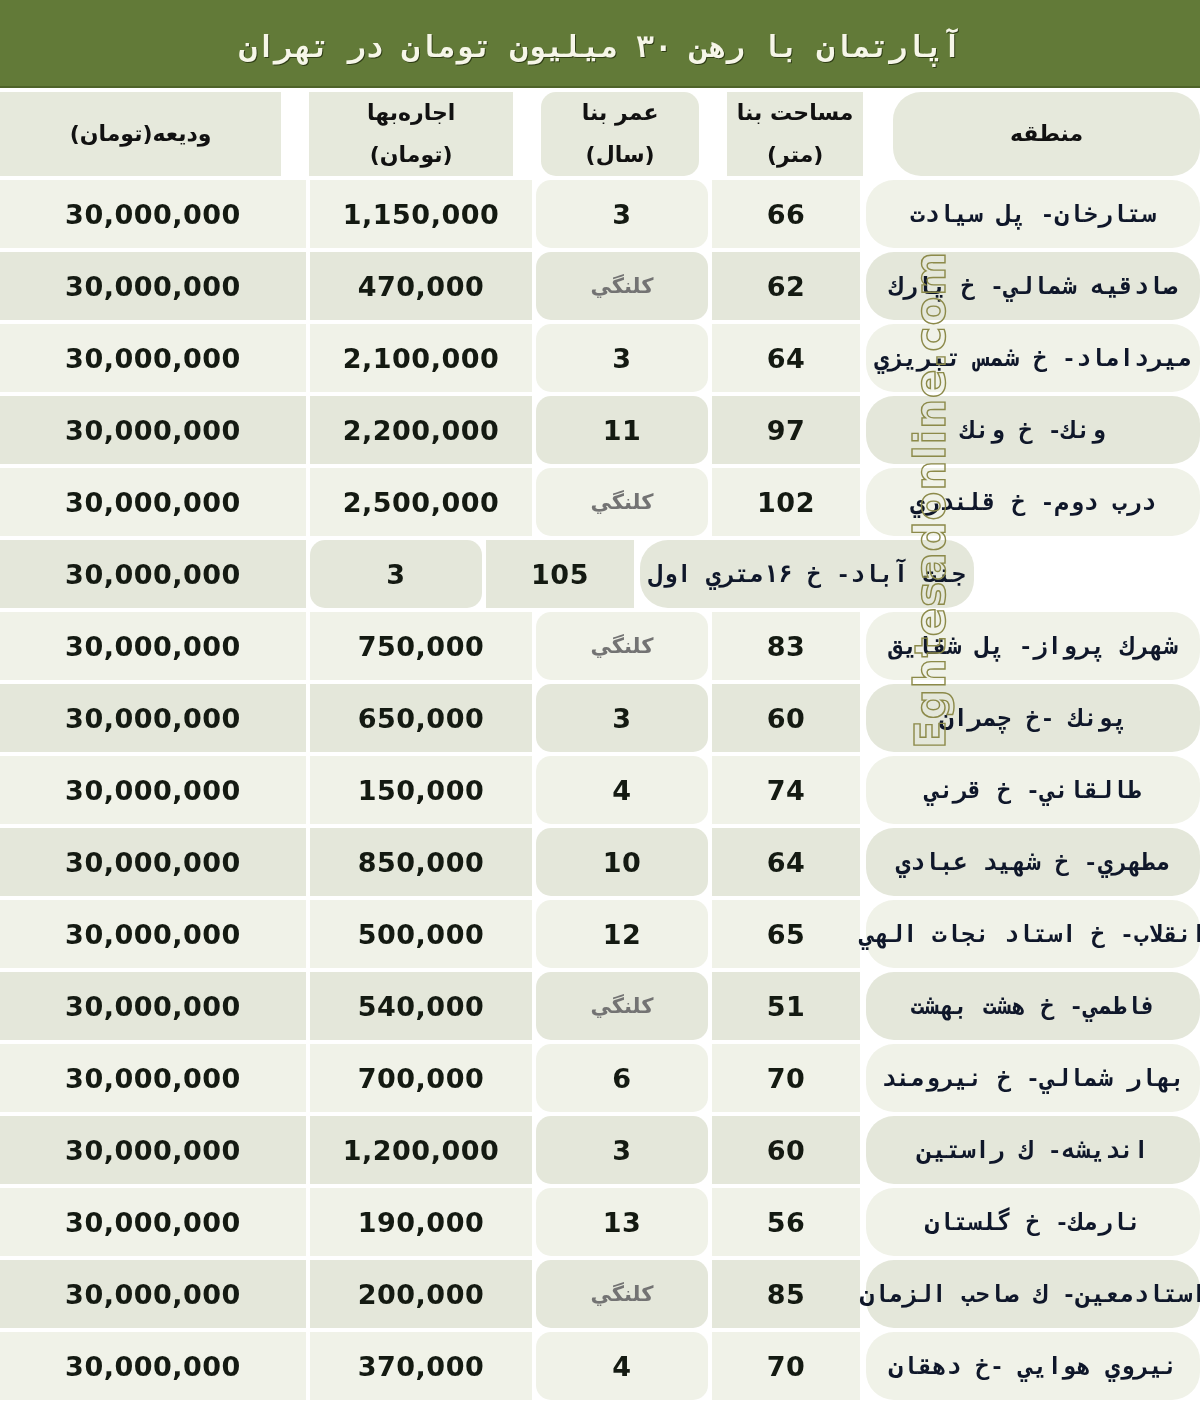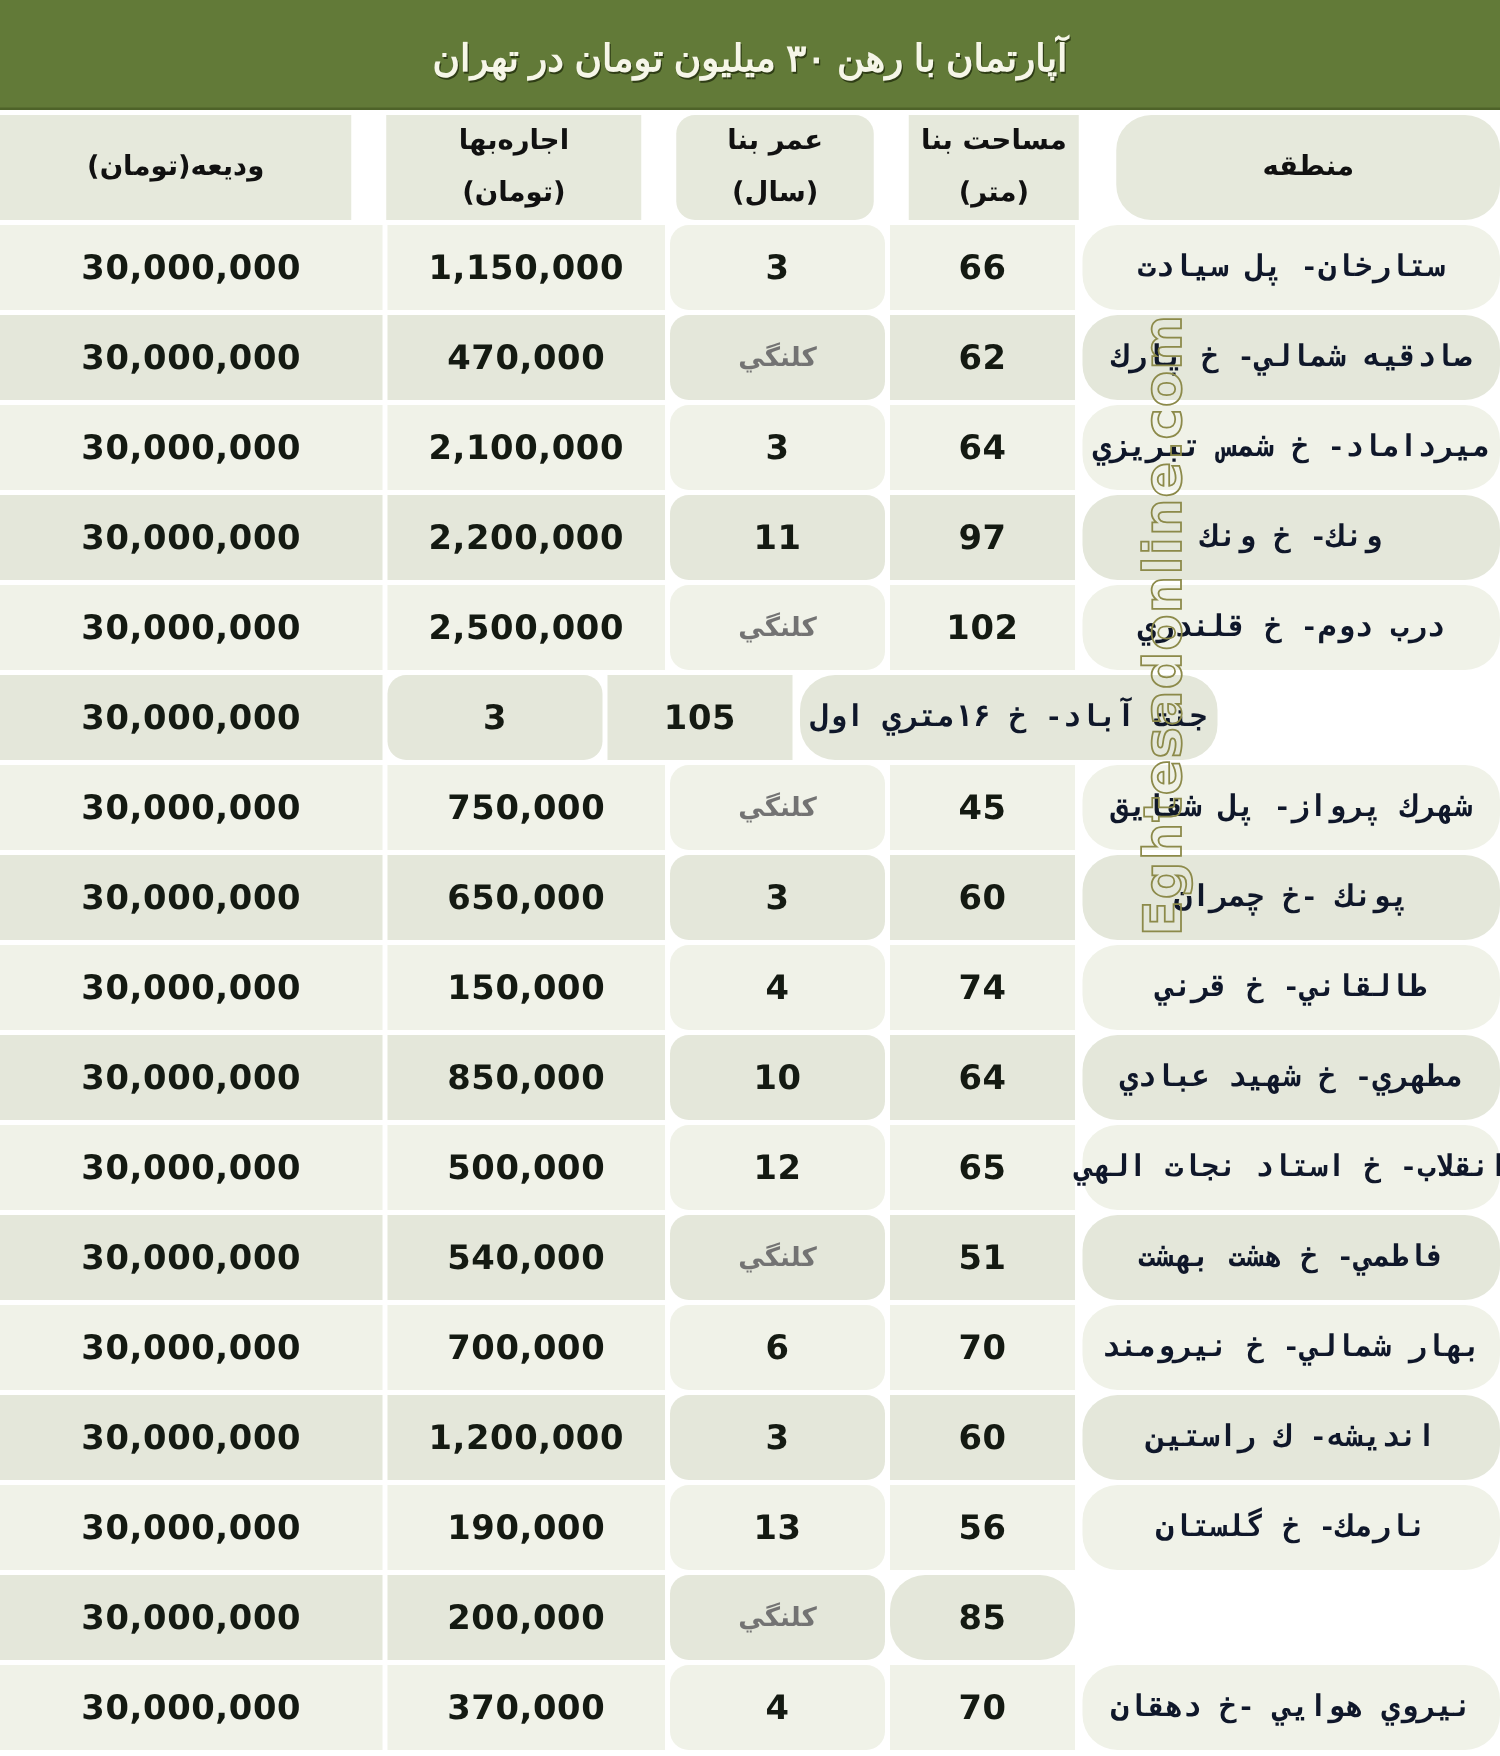--- a/index.html
+++ b/index.html
@@ -20,21 +20,21 @@
       width: 1200px;
       height: 86px;
       background: #627a38;
       display: flex;
       align-items: center;
       justify-content: center;
       border-bottom: 2px solid #4e6329;
     }
     .title-text {
       color: #f6f6e8;
-      font-family: Liberation Sans, sans-serif;
+      font-family: Liberation Mono, monospace;
       font-weight: bold;
       font-size: 30px;
       direction: rtl;
       text-shadow: 1px 1px 0 #2f3d16;
       margin-top: 8px;
     }
     .table {
       position: absolute;
       left: 0; top: 92px;
       width: 1200px;
@@ -251,21 +251,21 @@
         <div class="cell c-deposit">
           <span class="num">30,000,000</span>
         </div>
         <div class="cell c-rent">
           <span class="num">750,000</span>
         </div>
         <div class="cell c-age">
           <span class="fa">كلنگي</span>
         </div>
         <div class="cell c-area">
-          <span class="num">45</span>
+          <span class="num">83</span>
         </div>
         <div class="cell c-region">
           <span class="region-text">شهرك پرواز- پل شقایق</span>
         </div>
       </div>
       <div class="row data even">
         <div class="cell c-deposit">
           <span class="num">30,000,000</span>
         </div>
         <div class="cell c-rent">
@@ -406,20 +406,23 @@
         </div>
         <div class="cell c-rent">
           <span class="num">200,000</span>
         </div>
         <div class="cell c-age">
           <span class="fa">كلنگي</span>
         </div>
         <div class="cell c-area">
           <span class="num">85</span>
         </div>
+        <div class="cell c-region">
+          <span class="region-text">استادمعین- ك صاحب الزمان</span>
+        </div>
       </div>
       <div class="row data odd">
         <div class="cell c-deposit">
           <span class="num">30,000,000</span>
         </div>
         <div class="cell c-rent">
           <span class="num">370,000</span>
         </div>
         <div class="cell c-age">
           <span class="num">4</span>

